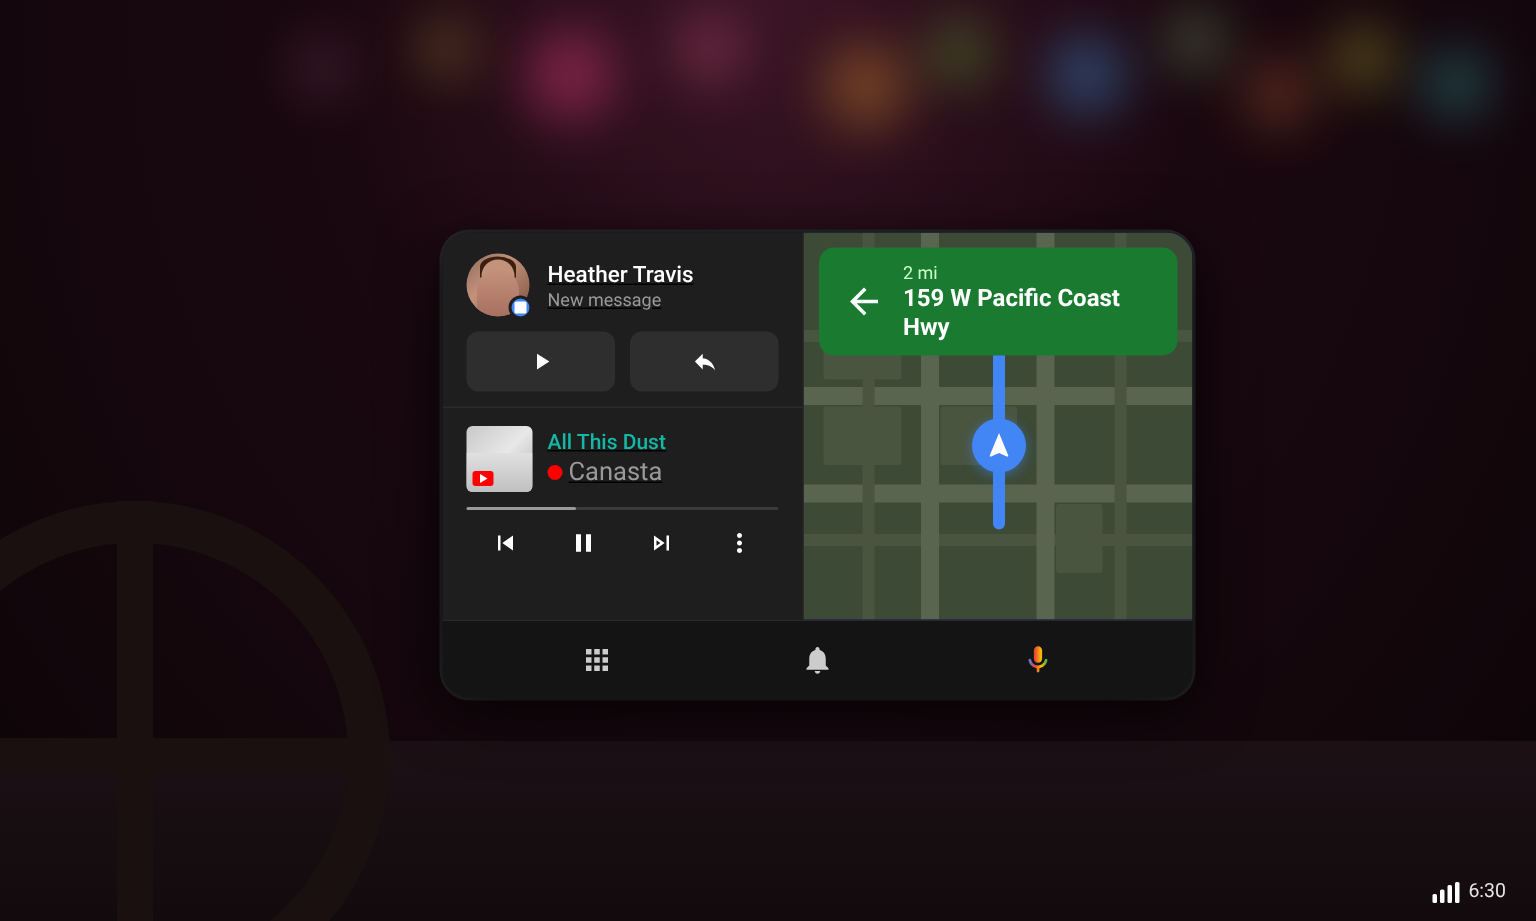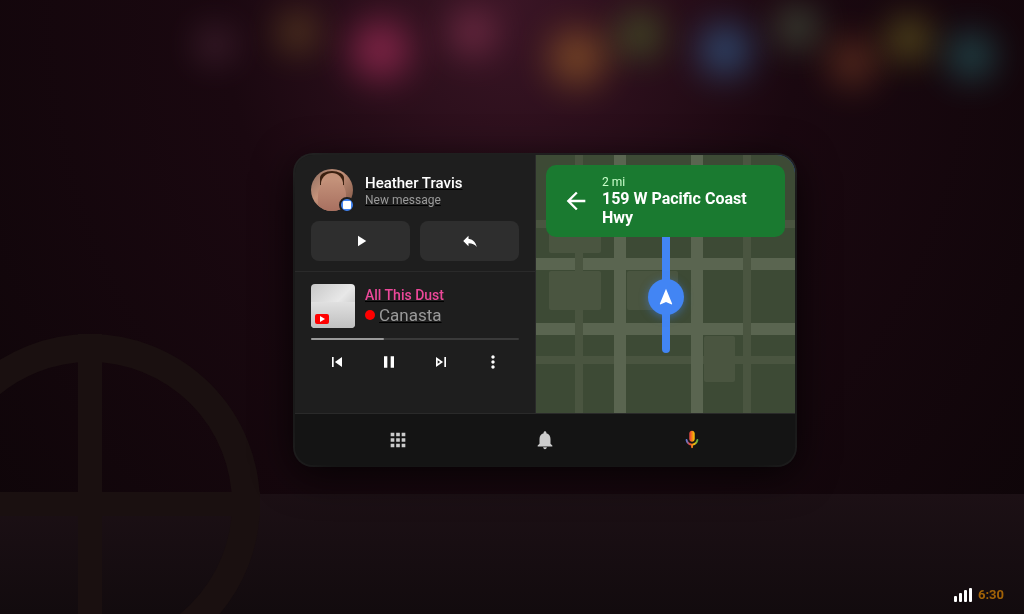--- a/index.html
+++ b/index.html
@@ -276,21 +276,21 @@
       width: 0;
       height: 0;
       border-left: 5px solid white;
       border-top: 3px solid transparent;
       border-bottom: 3px solid transparent;
     }
 
     .track-info { flex: 1; }
 
     .track-title {
-      color: #ec4899;
+      color: #14b8a6;
       font-size: 14px;
       font-weight: 500;
       line-height: 1.2;
     }
 
     .track-artist {
       color: #9a9a9a;
       font-size: 17px;
       margin-top: 1px;
       display: flex;
@@ -514,23 +514,23 @@
       display: flex;
       align-items: center;
       gap: 6px;
       z-index: 20;
     }
 
     .signal-icon { display: flex; align-items: flex-end; gap: 2px; }
     .signal-bar { background: white; border-radius: 1px; }
 
     .clock {
-      color: #a16207;
+      color: #e5e5e5;
       font-size: 13px;
-      font-weight: 700;
+      font-weight: 400;
     }
 
     
     .panel-divider {
       width: 1px;
       background: #2a2a2a;
       flex-shrink: 0;
     }
 
     

